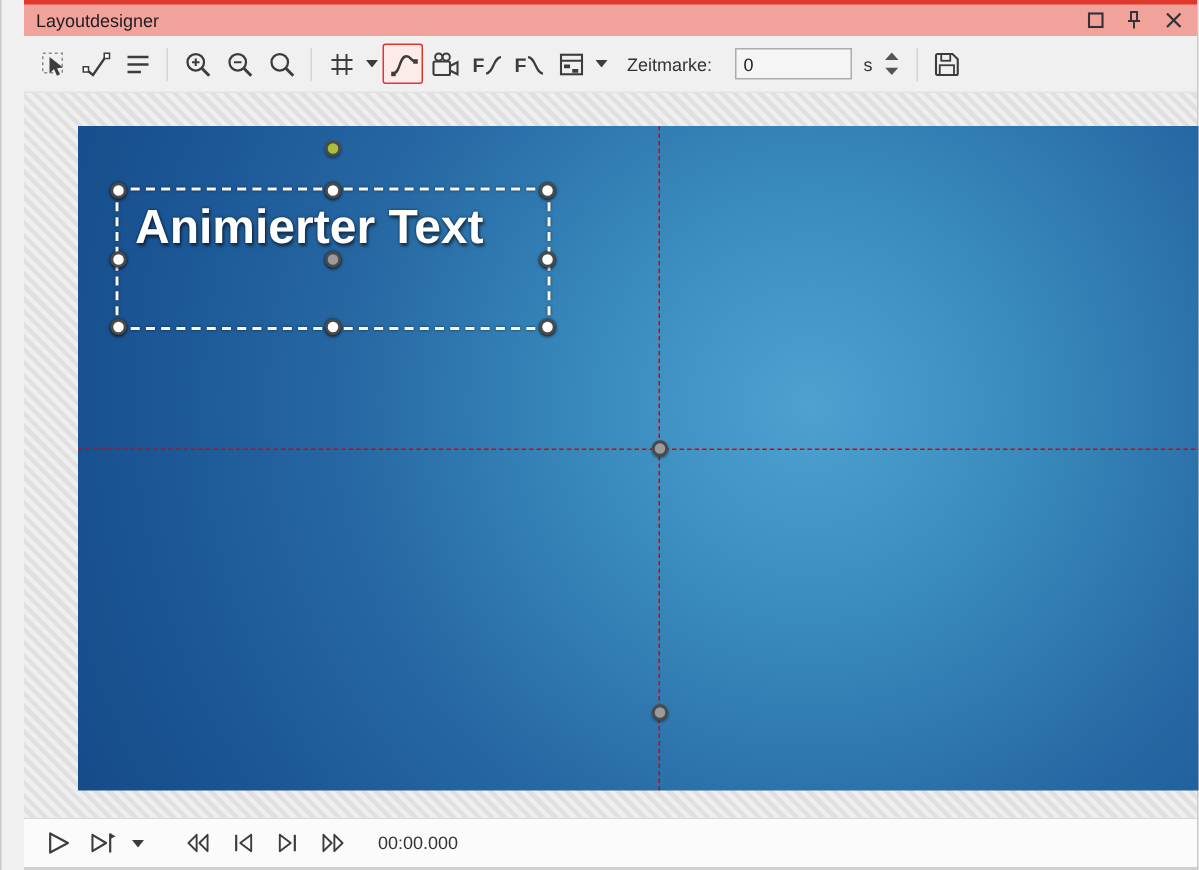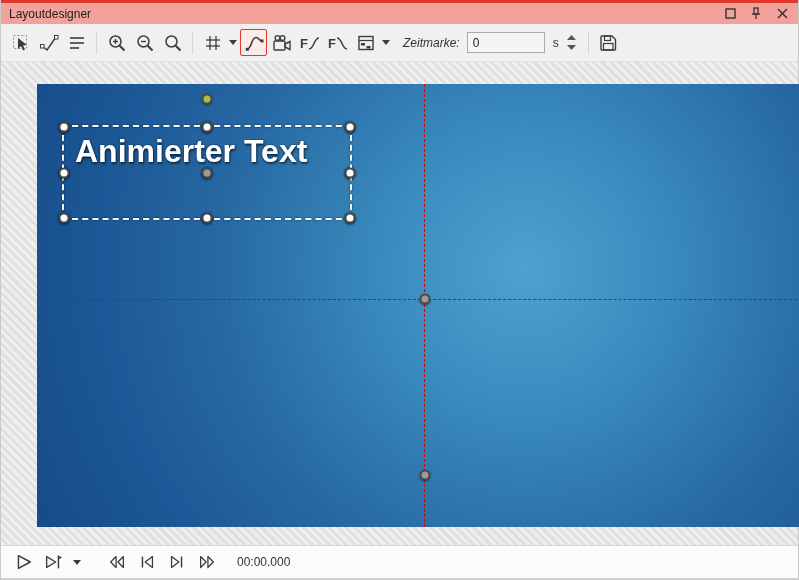--- a/index.html
+++ b/index.html
@@ -7,20 +7,21 @@
   body {
     font-family: "Liberation Sans", sans-serif;
     background: #e8e8e8;
     overflow: hidden;
   }
   .window {
     width: 799px; height: 580px;
     display: flex; flex-direction: column;
     border-left: 1px solid #c9c9c9; border-right: 1px solid #c9c9c9;
     background: #f0f0f0;
+    padding-left: 15px;
   }
   
   .titlebar {
     flex: 0 0 24px;
     background: #f0a29b;
     border-top: 3px solid #e0382c;
     display: flex; align-items: center;
     padding: 0 8px 0 8px;
   }
   .titlebar-title { font-size: 12px; color: #1e1e1e; }
@@ -35,21 +36,21 @@
     border-bottom: 1px solid #e3e3e3;
   }
   .tool-btn {
     width: 27px; height: 27px;
     display: flex; align-items: center; justify-content: center;
     border: 1px solid transparent; border-radius: 2px;
   }
   .tool-btn.active { background: #fcebe8; border-color: #e0382c; }
   .tool-sep { width: 1px; height: 22px; background: #d4d4d4; margin: 0 5px; }
   .caret-btn { width: 12px; height: 27px; display: flex; align-items: center; justify-content: center; }
-  .zeit-label { font-size: 12px; color: #333; margin: 0 6px 0 10px; font-style: italic; }
+  .zeit-label { font-size: 12px; color: #333; margin: 0 14px 0 10px; }
   .zeit-input {
     width: 78px; height: 21px;
     border: 1px solid #ababab; background: #f5f5f5;
     font-family: "Liberation Sans", sans-serif; font-size: 12px; color: #222;
     padding: 0 5px;
   }
   .zeit-unit { font-size: 12px; color: #333; margin: 0 5px 0 7px; }
   .spinner { display: flex; flex-direction: column; gap: 2px; margin-right: 4px; }
   .spin-btn { width: 13px; height: 8px; display: flex; align-items: center; justify-content: center; }
   

